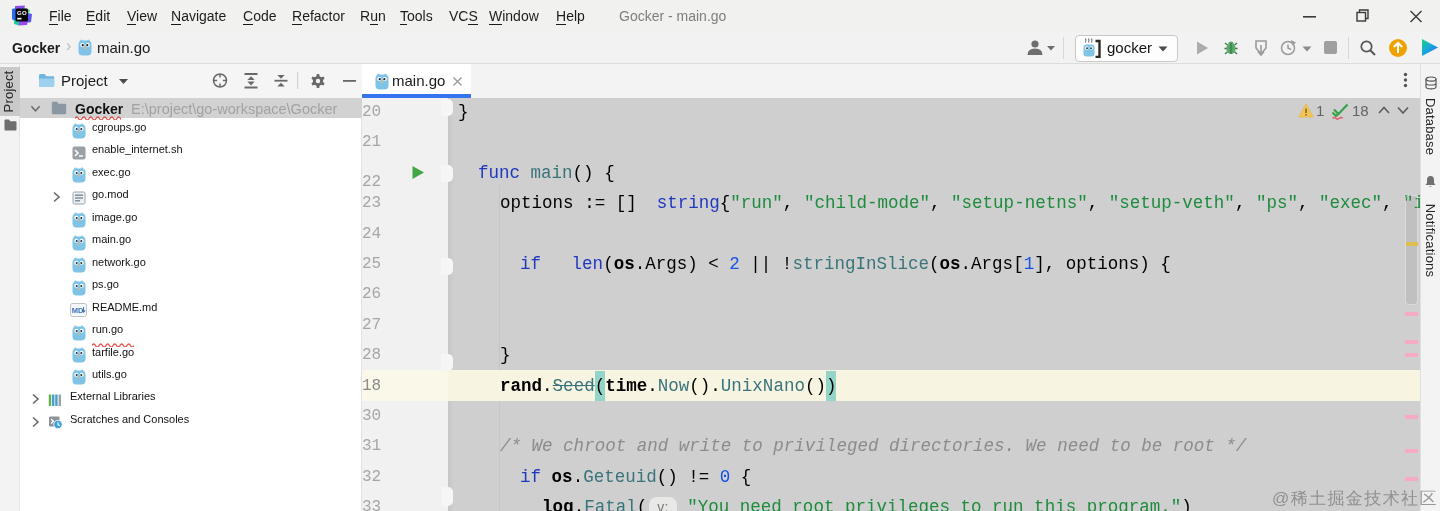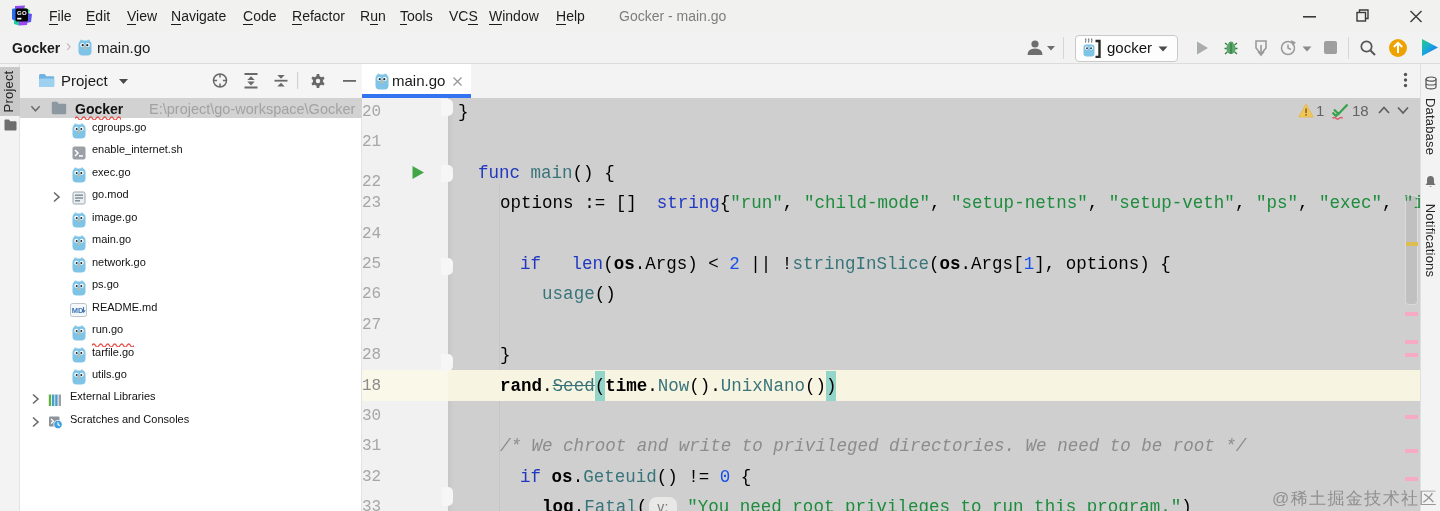--- a/index.html
+++ b/index.html
@@ -30,21 +30,21 @@
 .kw { color:#2038c0;margin-left:20px; }
 .num { color:#1750eb; }
 .str { color:#1d8c3c; }
 .fn { color:#39747a; }
 .pkg { color:#000000;font-weight:bold; }
 .cmt { color:#8c8c8c; font-style:italic; }
 .hint { display:inline-block; margin-left:2px; background:#e8e8e6; color:#7b7b7b; border-radius:8px; font-size:14px; font-family:"Liberation Sans", sans-serif; line-height:21px; height:21px; vertical-align:middle; padding:0 8px; letter-spacing:0.3px; }
 .brace { background:#93d5c8; padding:5px 0; }
 
 .trow { position:absolute; font-size:11px; color:#111; white-space:nowrap; }
-.gray { color:#a2a2a2;margin-left:18px; }
+.gray { color:#a2a2a2; }
 .sq { text-decoration:none; }
 .vlabel { font-size:13px; color:#262626; letter-spacing:0.2px; }
 </style>
 </head>
 <body>
 <div class="abs" id="titlebar"></div>
 <div class="abs" id="toolbar"></div>
 <div class="abs" id="row3"></div>
 <div class="abs" id="leftstripe"></div>
 <div class="abs" id="header"></div>
@@ -373,21 +373,20 @@
 
 <svg class="abs" style="left:411px;top:165px" width="14" height="15" viewBox="0 0 14 15">
     <path d="M 1.5 1 L 13 7.5 L 1.5 14 Z" fill="#42a546"></path>
   </svg>
 
 <div id="codeclip" class="abs" style="left:362px;top:98px;width:1058px;height:413px;overflow:hidden">
 <div class="cl" style="top:-1.0px">}</div>
 <div class="cl" style="top:59.8px"><span class="kw">func</span> <span class="fn">main</span>() {</div>
 <div class="cl" style="top:90.2px">    options := []<span class="kw">string</span>{<span class="str">"run"</span>, <span class="str">"child-mode"</span>, <span class="str">"setup-netns"</span>, <span class="str">"setup-veth"</span>, <span class="str">"ps"</span>, <span class="str">"exec"</span>, <span class="str">"image"</span>, }</div>
 <div class="cl" style="top:151.0px">    <span class="kw">if</span> <span class="kw">len</span>(<span class="pkg">os</span>.Args) &lt; <span class="num">2</span> || !<span class="fn">stringInSlice</span>(<span class="pkg">os</span>.Args[<span class="num">1</span>], options) {</div>
-<div class="cl" style="top:181.4px">        <span class="fn">usage</span>()</div>
 <div class="cl" style="top:242.2px">    }</div>
 <div class="cl" style="top:272.6px">    <span class="pkg">rand</span>.<span class="fn" style="text-decoration:line-through">Seed</span><span class="brace">(</span><span class="pkg">time</span>.<span class="fn">Now</span>().<span class="fn">UnixNano</span>()<span class="brace">)</span></div>
 <div class="cl" style="top:333.4px">    <span class="cmt">/* We chroot and write to privileged directories. We need to be root */</span></div>
 <div class="cl" style="top:363.8px">    <span class="kw">if</span> <span class="pkg">os</span>.<span class="fn">Geteuid</span>() != <span class="num">0</span> {</div>
 <div class="cl" style="top:394.2px">        <span class="pkg">log</span>.<span class="fn">Fatal</span>(<span class="hint">v:</span> <span class="str">"You need root privileges to run this program."</span>)</div>
 </div>
 
 <svg class="abs" style="left:1298px;top:103px" width="16" height="15" viewBox="0 0 16 15">
   <path d="M 8 1 L 15.2 14 L 0.8 14 Z" fill="#f2c55c" stroke="#e8b73e" stroke-width="0.8"></path>
   <rect x="7.3" y="5.5" width="1.5" height="4.5" fill="#7a6420"></rect>

